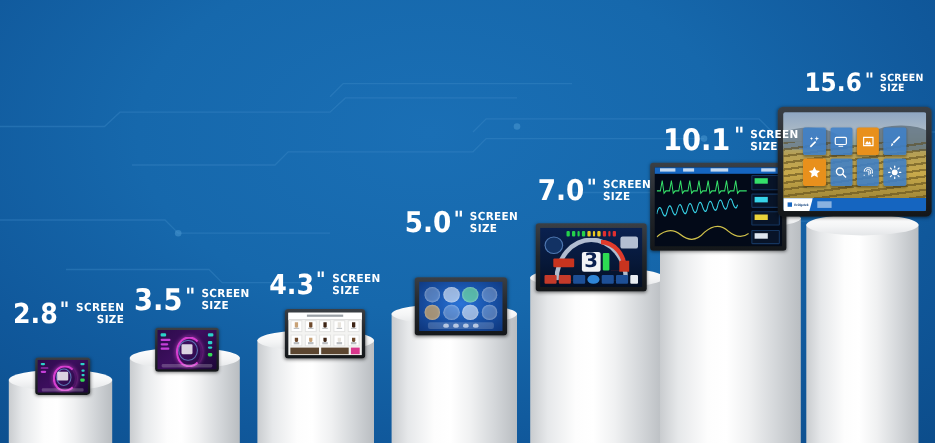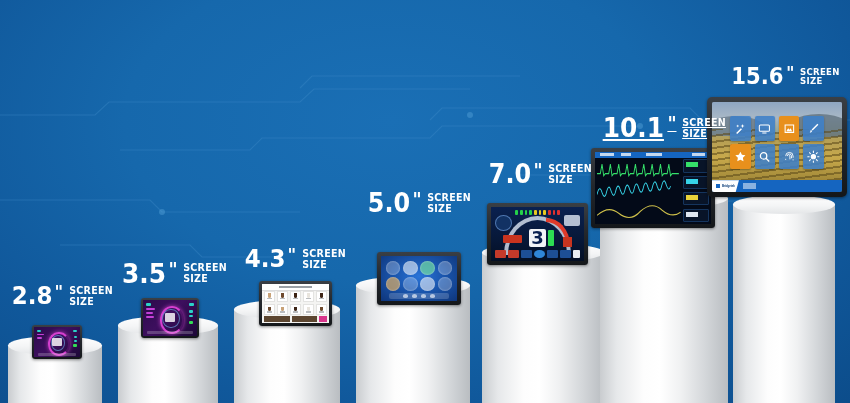--- a/index.html
+++ b/index.html
@@ -219,21 +219,21 @@
   </div>
   <div class="pedestal" style="left:600px;top:189px;width:128px;height:214px;">
     <div class="ped-body"></div>
     <div class="ped-top"></div>
   </div>
   <div class="pedestal" style="left:733px;top:195px;width:102px;height:208px;">
     <div class="ped-body"></div>
     <div class="ped-top"></div>
   </div>
 
-  <div class="label" style="left:10px;top:283px;">
+  <div class="label" style="left:10px;top:273px;text-align:right;">
     <span class="num" style="font-size:25px;">2.8</span>
     <span class="num" style="font-size:18px;">"</span>
     <span class="txt" style="font-size:10px;margin-top:3px;">
       <div>SCREEN</div>
       <div>SIZE</div>
     </span>
   </div>
 
   <div class="label" style="left:120px;top:260px;">
     <span class="num" style="font-size:27px;">3.5</span>
@@ -264,21 +264,21 @@
 
   <div class="label" style="left:487px;top:161px;">
     <span class="num" style="font-size:26px;">7.0</span>
     <span class="num" style="font-size:19px;">"</span>
     <span class="txt" style="font-size:10px;margin-top:3px;">
       <div>SCREEN</div>
       <div>SIZE</div>
     </span>
   </div>
 
-  <div class="label" style="left:600px;top:114px;text-decoration:underline;">
+  <div class="label" style="left:600px;top:114px;">
     <span class="num" style="font-size:27px;">10.1</span>
     <span class="num" style="font-size:19px;">"</span>
     <span class="txt" style="font-size:10px;margin-top:4px;">
       <div>SCREEN</div>
       <div>SIZE</div>
     </span>
   </div>
 
   <div class="label" style="left:729px;top:65px;">
     <span class="num" style="font-size:23px;">15.6</span>

